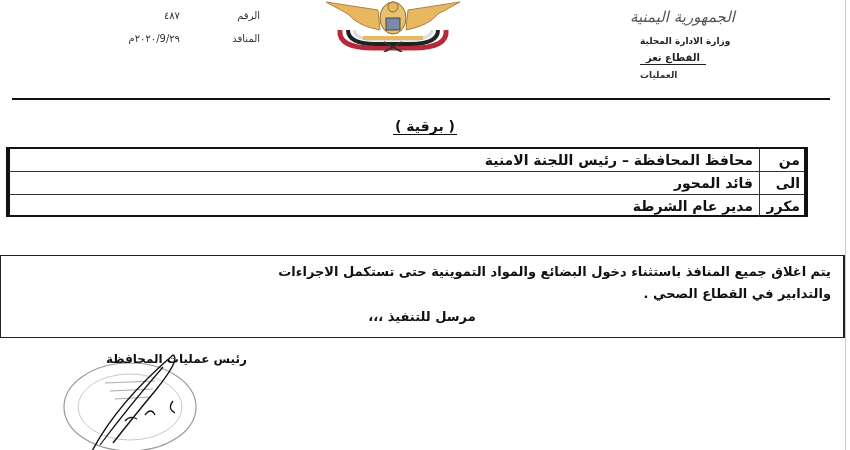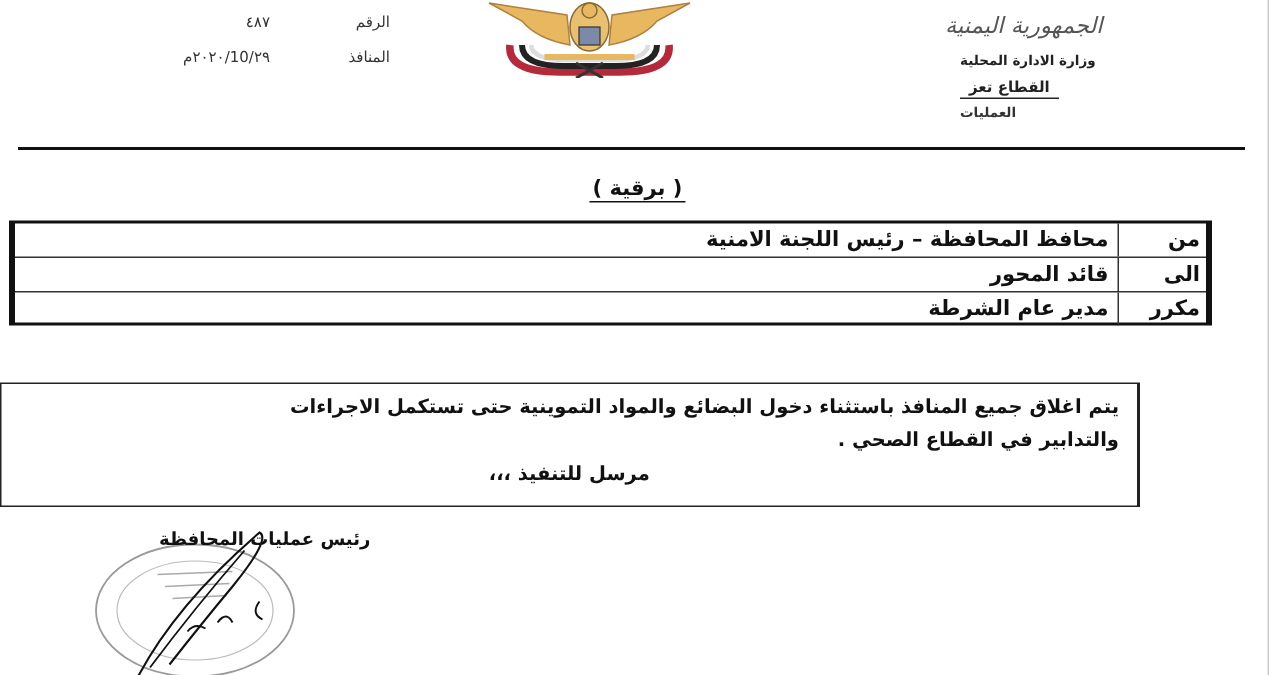--- a/index.html
+++ b/index.html
@@ -30,26 +30,26 @@
     .title span { border-bottom: 1.5px solid #111; padding: 0 2px; }
 
     
     .route-table {
       left: 6px; top: 147px; width: 802px; height: 70px;
       border: 2px solid #111; border-left-width: 4px; border-right-width: 4px;
       direction: rtl; box-sizing: border-box;
     }
     .route-row { display: flex; height: 22px; border-bottom: 1px solid #333; font-size: 14px; font-weight: bold; align-items: center; }
     .route-row:last-child { border-bottom: none; }
-    .route-key { width: 40px; padding-right: 4px; border-left: 1px solid #333; height: 100%; display: flex; align-items: center; padding-left: 14px; }
+    .route-key { width: 40px; padding-right: 4px; border-left: 1px solid #333; height: 100%; display: flex; align-items: center; }
     .route-val { padding-right: 6px; }
 
     
     .body-box {
-      left: 0; top: 255px; width: 760px; height: 83px;
+      left: 0; top: 255px; width: 845px; height: 83px;
       border: 1.5px solid #222; border-right-width: 2px; box-sizing: border-box;
       direction: rtl; padding: 5px 12px 0 12px;
       font-size: 13px; font-weight: bold; line-height: 22px;
     }
     .body-center { text-align: center; margin-top: 1px; }
     .page-edge { right: 4px; top: 0; height: 450px; border-right: 1px solid #ccc; }
 
     .signer { left: 106px; top: 352px; font-size: 12px; font-weight: bold; direction: rtl; }
     .stamp { left: 55px; top: 345px; width: 150px; height: 115px; }
   </style>
@@ -78,21 +78,21 @@
   <path d="M66 42 L84 52 M84 42 L66 52" stroke="#333" stroke-width="2"></path>
 </svg>
 
 <div class="abs hdr-left">
   <div class="hdr-row">
     <span class="lbl">الرقم</span>
     <span>٤٨٧</span>
   </div>
   <div class="hdr-row">
     <span class="lbl">المنافذ</span>
-    <span>٢٩/10/٢٠٢٠م</span>
+    <span>٢٩/9/٢٠٢٠م</span>
   </div>
 </div>
 
 <div class="hline"></div>
 
 <div class="abs title">
   <span>( برقية )</span>
 </div>
 
 <div class="abs route-table">

